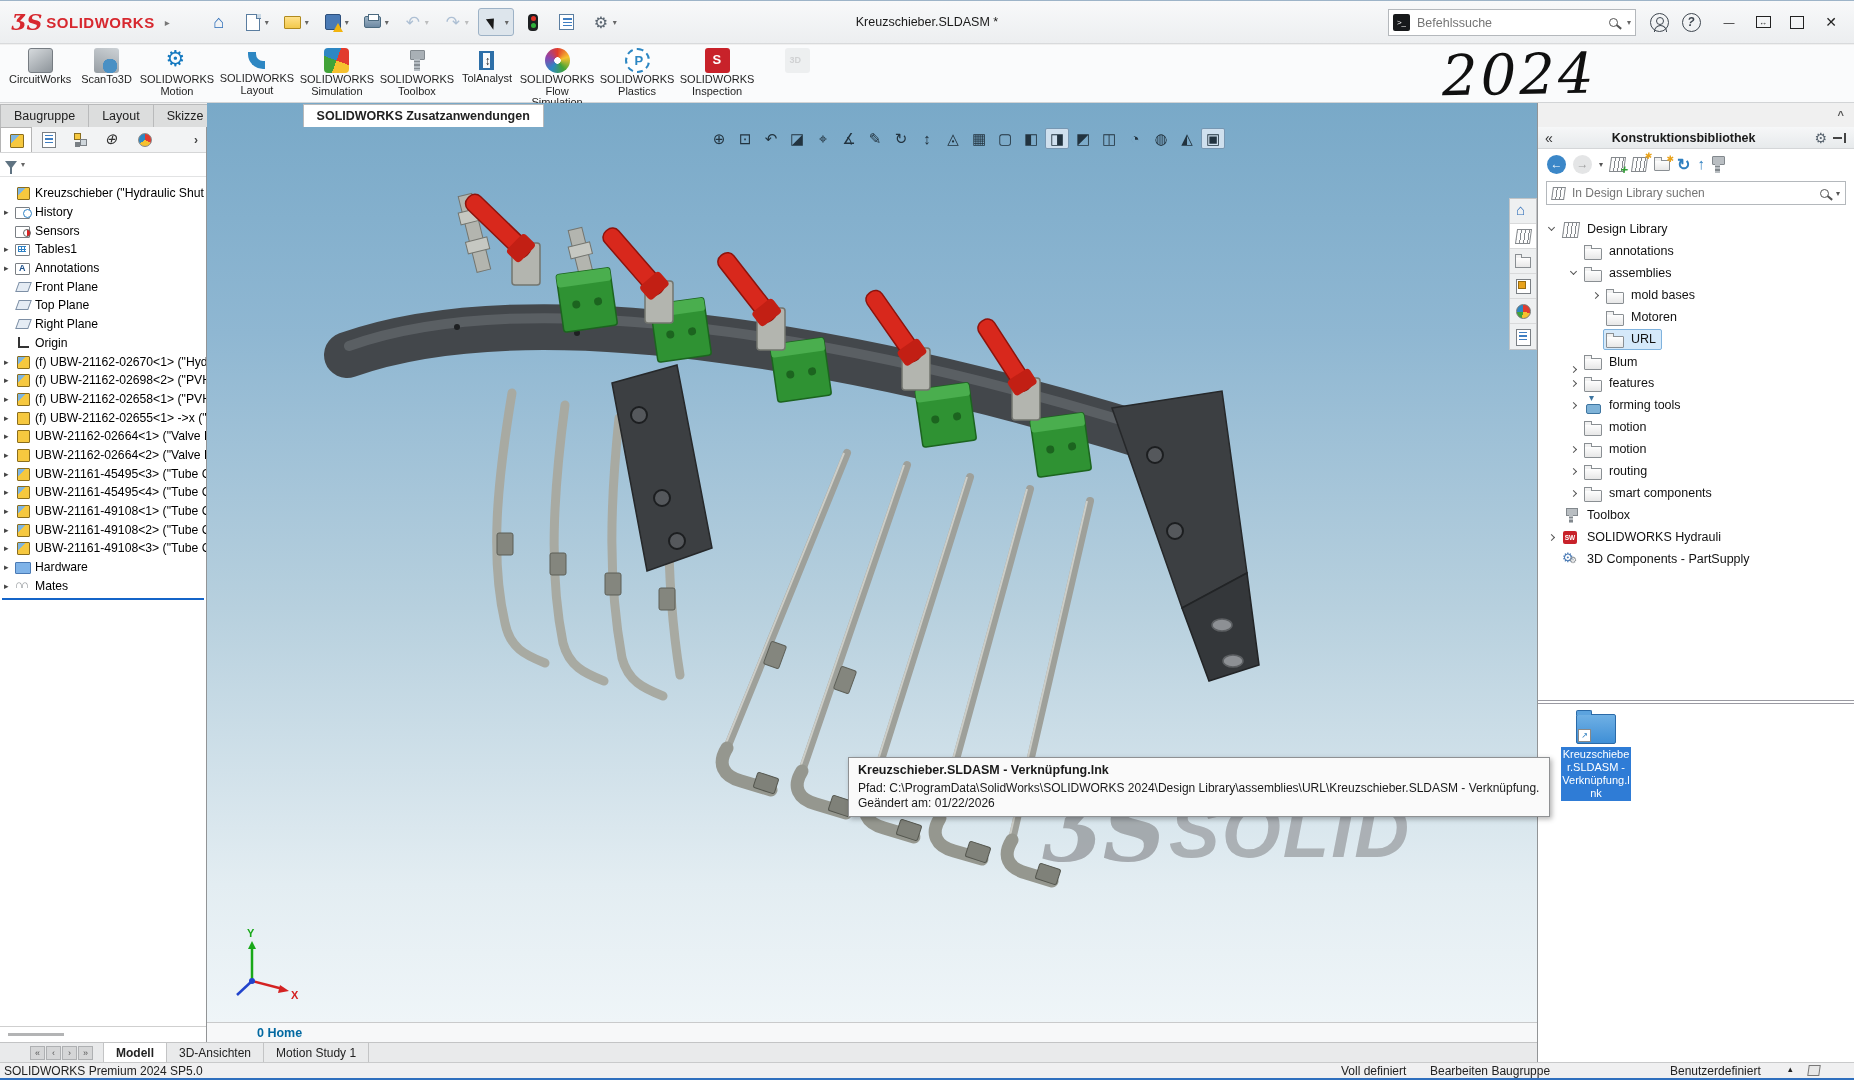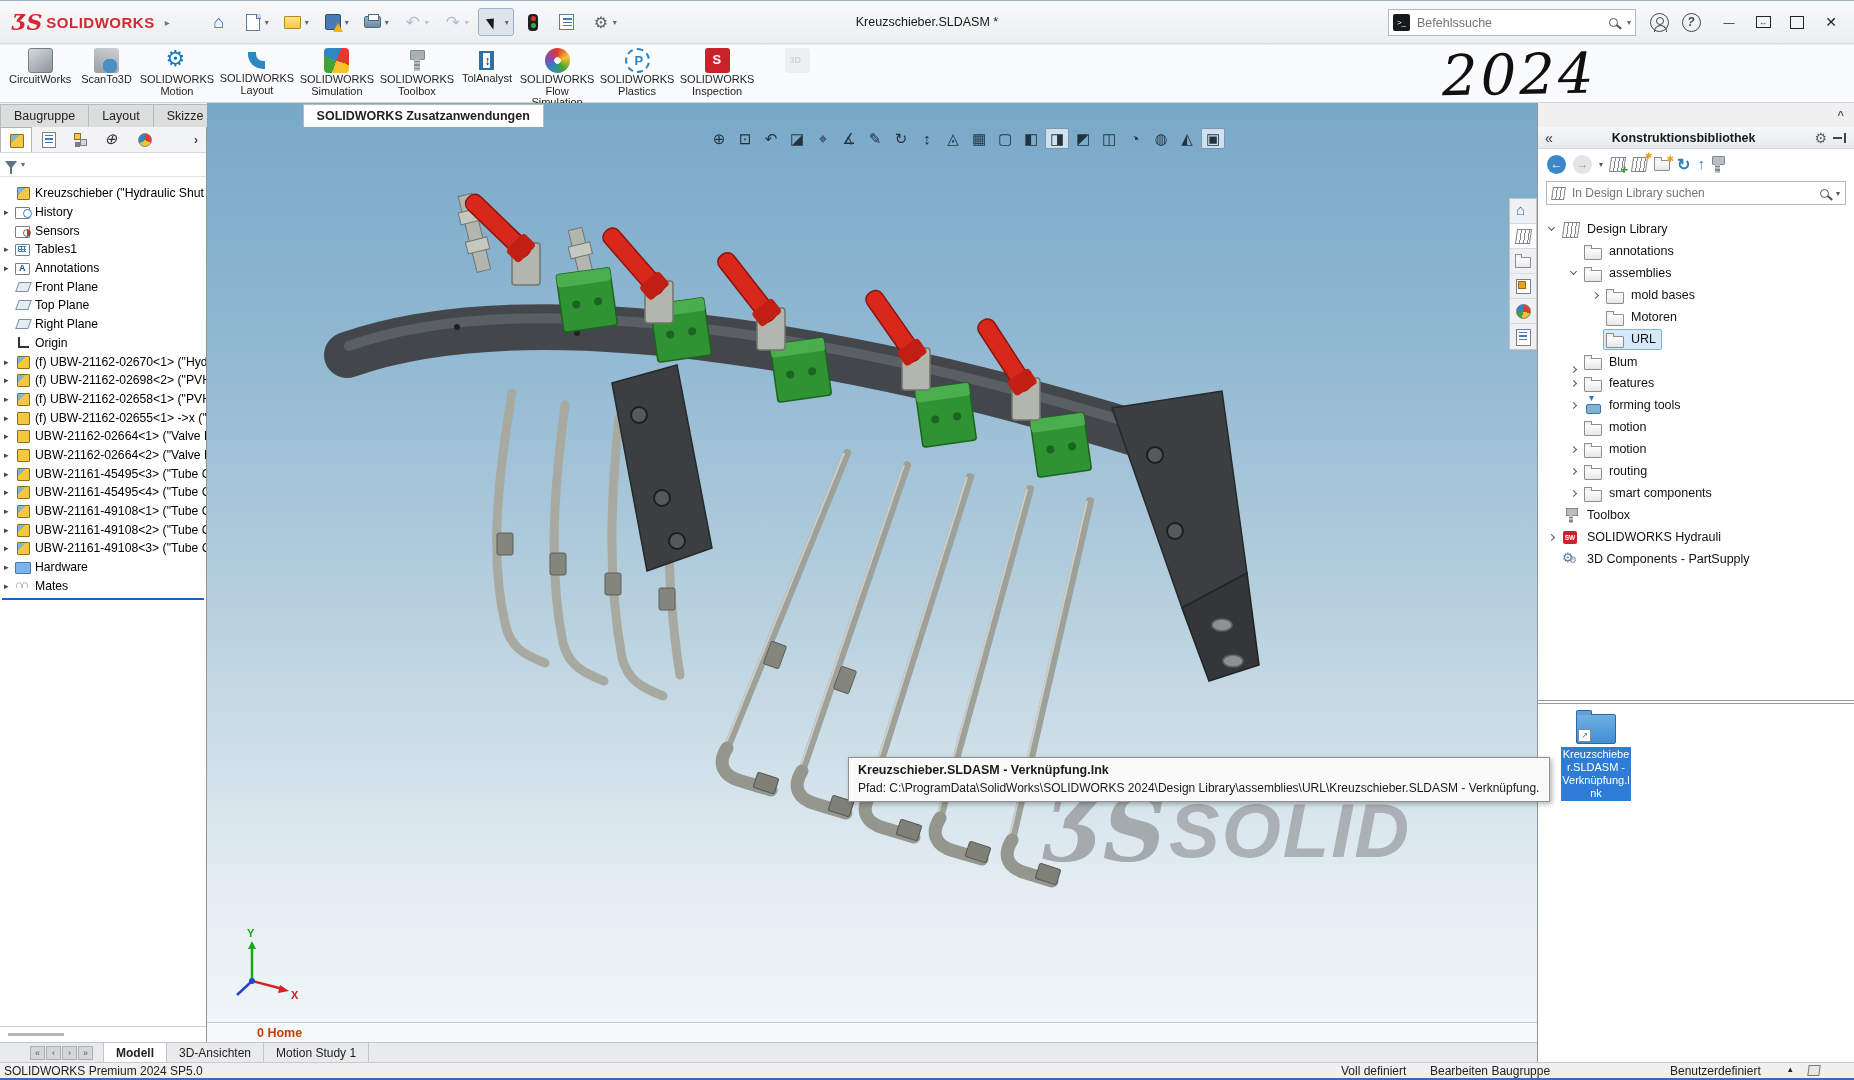--- a/index.html
+++ b/index.html
@@ -149,21 +149,21 @@
   .lp-bottom{height:16px;border-top:1px solid #cfcfcf;position:relative;}
   .lp-bottom::after{content:"";position:absolute;left:8px;top:6px;width:56px;height:3px;background:#b3b4b5;}
 
   
   #viewport{position:absolute;left:207px;top:103px;width:1330px;height:919px;overflow:hidden;
      background:linear-gradient(180deg,#79a9c8 0%,#8fb7d2 25%,#b7d0de 55%,#e3edf2 85%,#eff5f8 100%);}
   #headsup{position:absolute;left:707px;top:128px;display:flex;gap:2px;z-index:6;}
   .hu{width:24px;height:21px;display:flex;align-items:center;justify-content:center;font-size:15px;color:#22333f;border:1px solid transparent;border-radius:2px;}
   .hu-pressed{background:#cfe0ee;border-color:#7797b2;}
   #gutter{position:absolute;left:207px;top:1022px;width:1330px;height:20px;background:#f7f8f9;border-top:1px solid #c9cacb;display:flex;align-items:center;}
-  #homeLabel{font-weight:bold;font-size:12.5px;margin-left:50px;color:#c2410c;}
+  #homeLabel{font-weight:bold;font-size:12.5px;margin-left:50px;color:#0369a1;}
 
   
   #taskpane{position:absolute;left:1537px;top:103px;width:317px;height:959px;background:#fff;
      border-left:1px solid #929496;display:flex;flex-direction:column;}
   .tp-topstrip{height:24px;background:#f0f0f0;display:flex;justify-content:flex-end;align-items:center;padding-right:10px;color:#555;font-size:11px;}
   .tp-collapse::before{content:"^";font-weight:bold;}
   .tp-header{height:22px;background:linear-gradient(#f6f7f8,#e7eaec);border-bottom:1px solid #d4d6d8;display:flex;align-items:center;padding:0 7px;gap:6px;}
   .tp-back::before{content:"«";font-size:14px;color:#333;}
   .tp-title{flex:1;text-align:center;font-weight:bold;font-size:12.5px;}
   .tp-gear::before{content:"⚙";font-size:14px;color:#5a6570;}
@@ -920,20 +920,21 @@
       <i class="tt-ic tti-sphere" data-interactable="false"></i>
     </div>
     <div class="tt" data-interactable="true">
       <i class="tt-ic tti-form" data-interactable="false"></i>
     </div>
   </div>
 
 <div id="tooltip" data-interactable="false">
   <div class="tt-title" data-interactable="false">Kreuzschieber.SLDASM - Verknüpfung.lnk</div>
   <div class="tt-line" data-interactable="false">Pfad: C:\ProgramData\SolidWorks\SOLIDWORKS 2024\Design Library\assemblies\URL\Kreuzschieber.SLDASM - Verknüpfung.lnk</div>
+  <div class="tt-line" data-interactable="false">Geändert am: 01/22/2026</div>
 </div>
 
 <div id="bottomtabs" data-interactable="false">
   <div class="tabnav" data-interactable="false">
     <span class="tnb" data-interactable="true">«</span>
     <span class="tnb" data-interactable="true">‹</span>
     <span class="tnb" data-interactable="true">›</span>
     <span class="tnb" data-interactable="true">»</span>
   </div>
   <div id="btabs" style="display:flex;" data-interactable="false">

